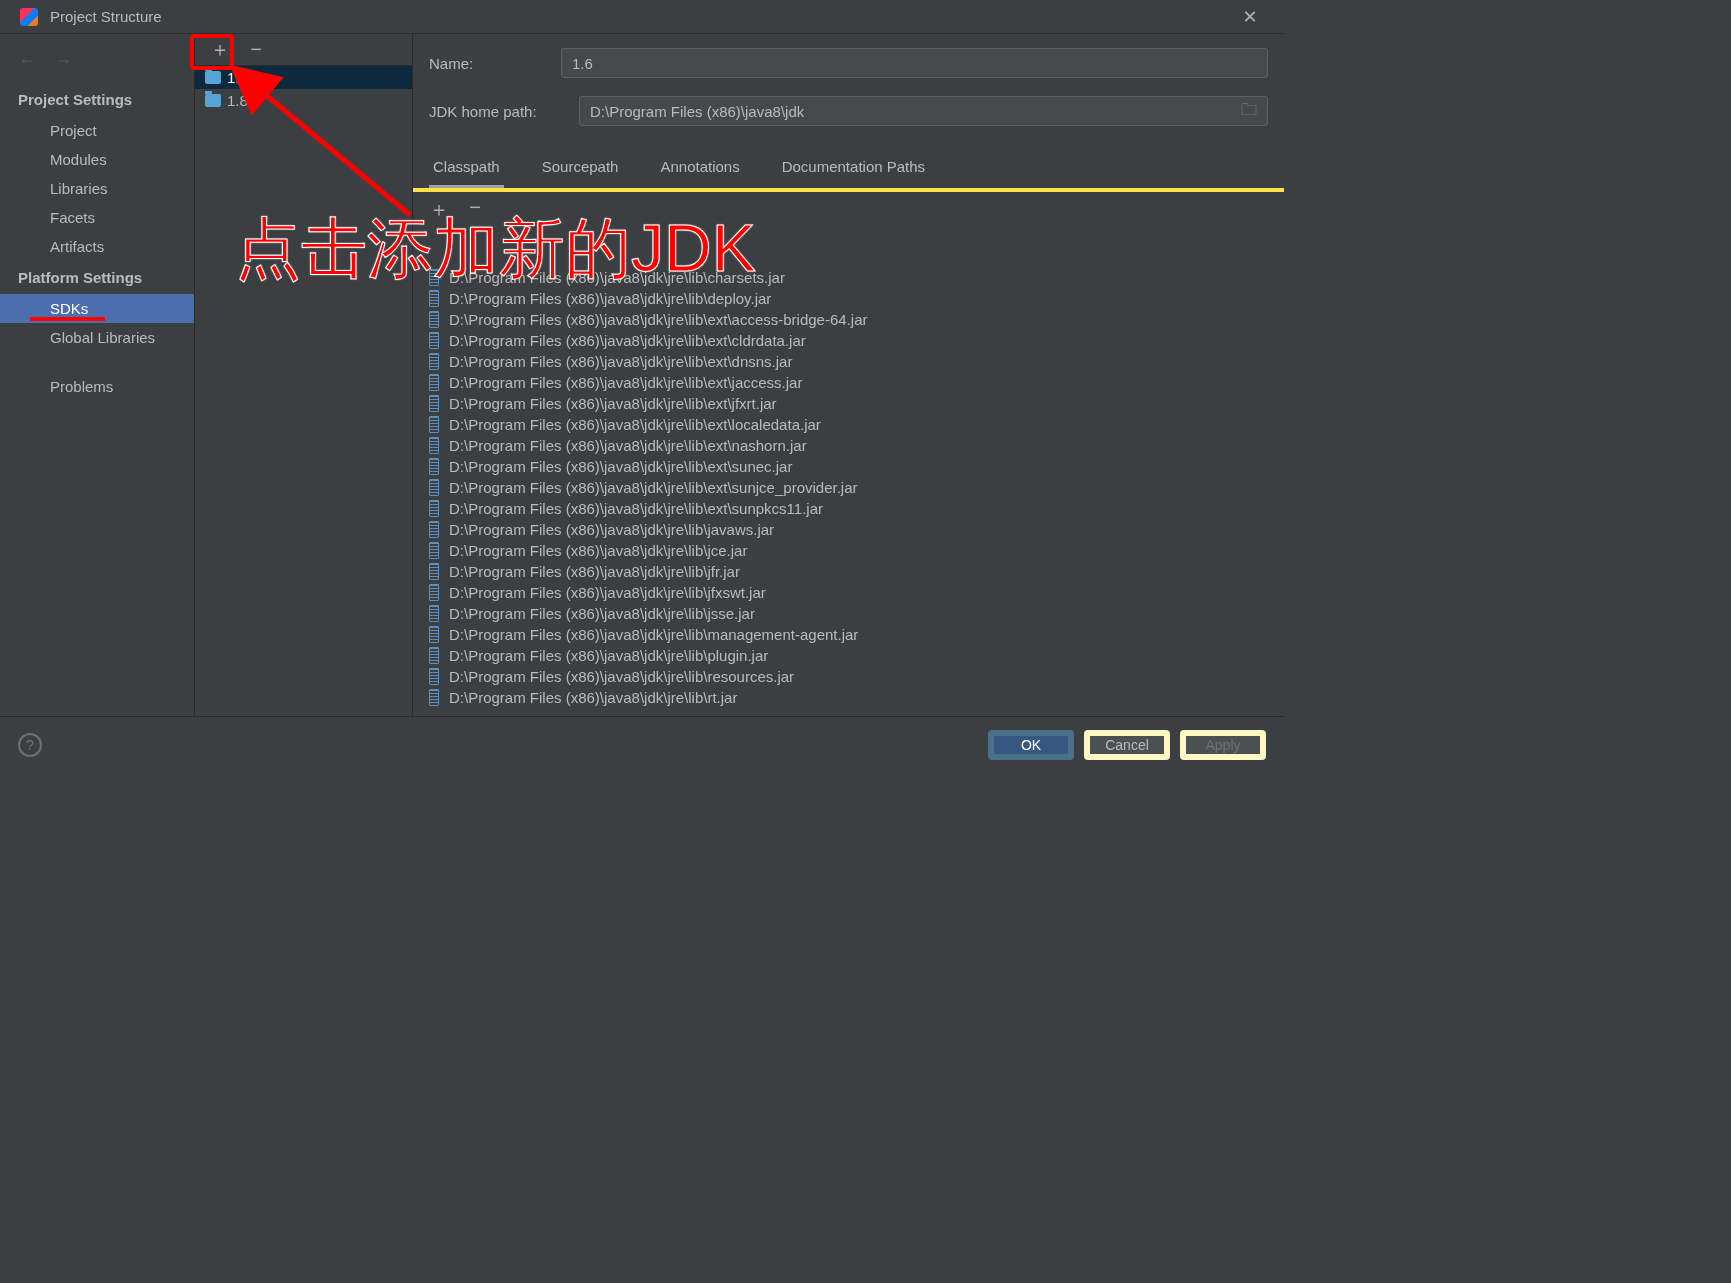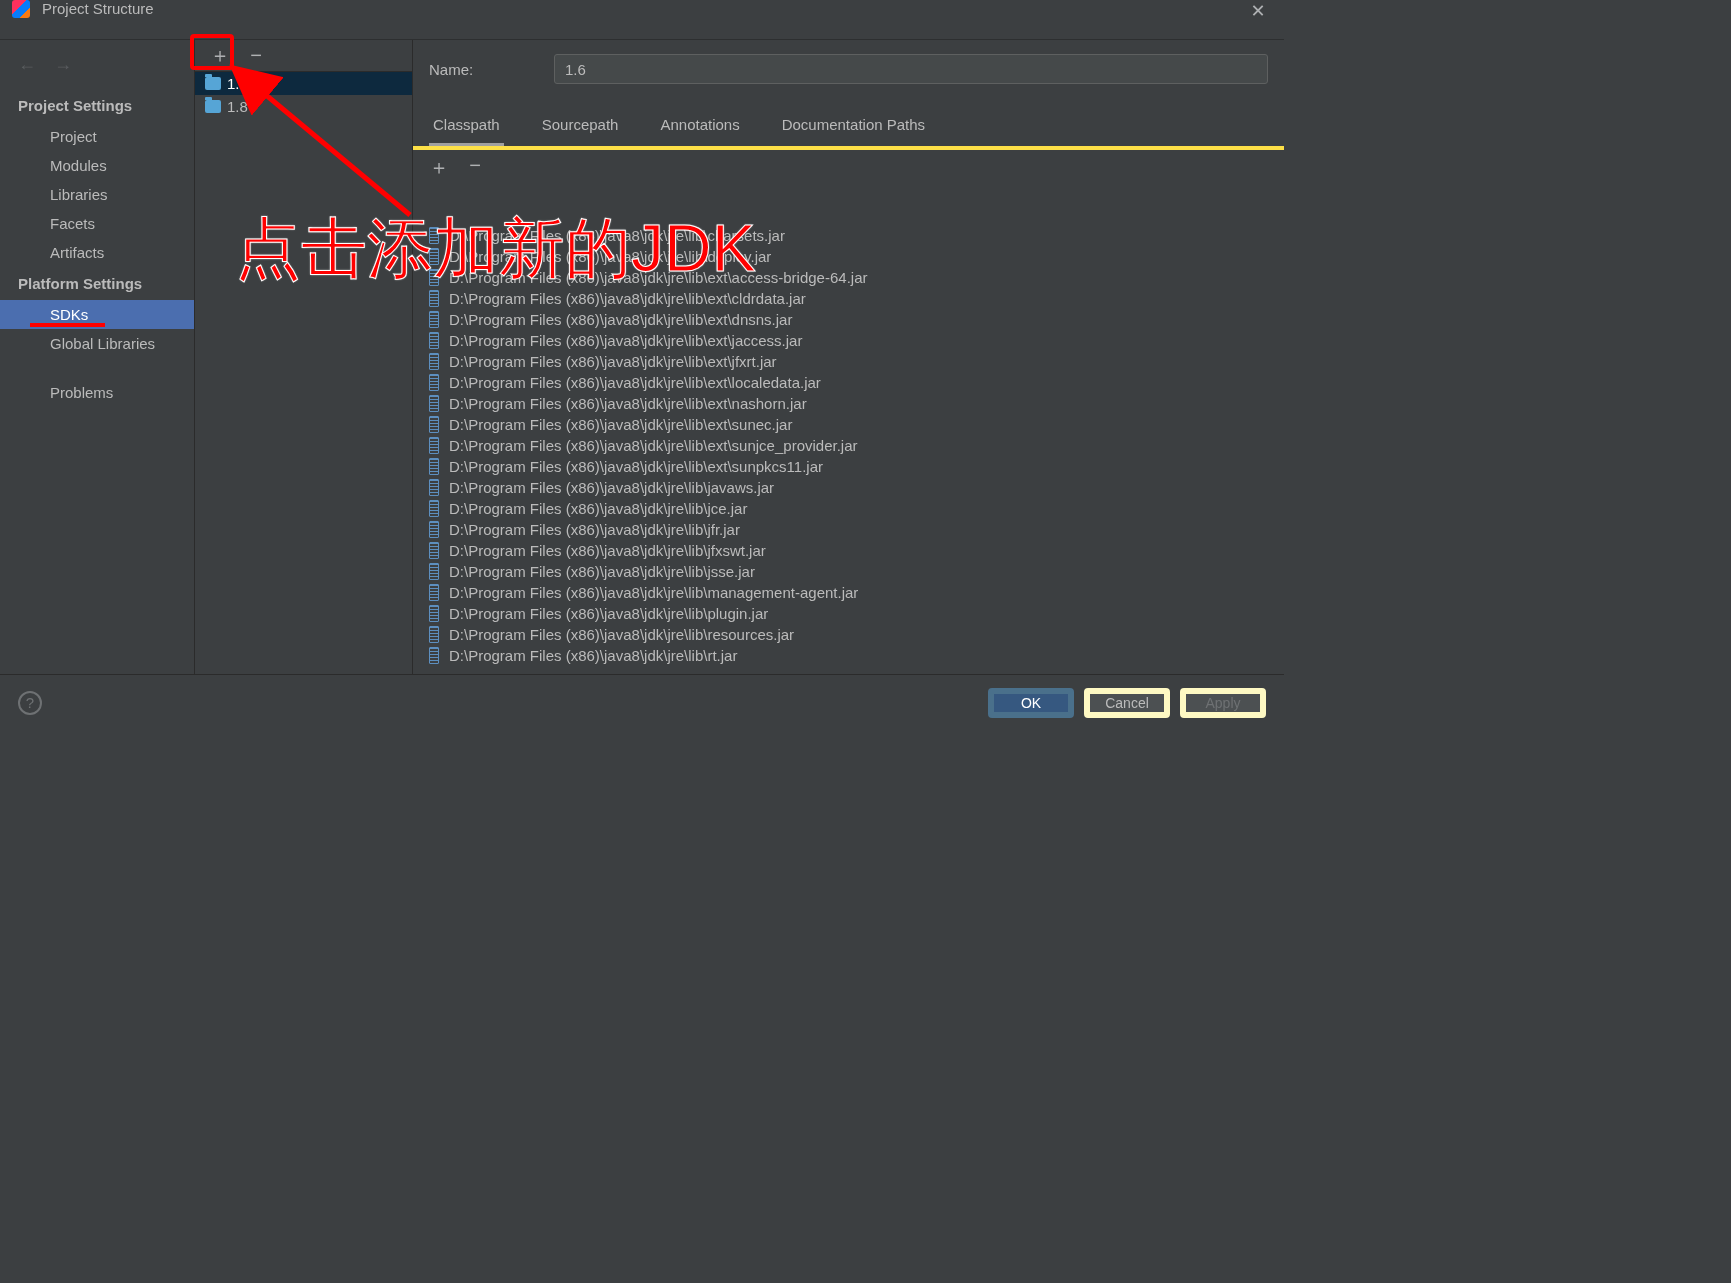--- a/index.html
+++ b/index.html
@@ -8,25 +8,26 @@
   background: #3c3f41;
   color: #bbbbbb;
   width: 1731px;
   height: 1283px;
   overflow: hidden;
   position: relative;
 }
 
 body { width: 1284px; height: 953px; }
 .titlebar {
-  height: 40px;
+  height: 34px;
   background: #3c3f41;
   border-bottom: 1px solid #2d2f30;
   display: flex;
-  padding: 0 12px;
+  align-items: center;
+  padding: 0 20px;
 }
 .app-icon {
   width: 18px; height: 18px;
   background: linear-gradient(135deg,#fe315d 0%,#fe315d 40%,#087cfa 40%,#087cfa 70%,#f97a12 70%);
   border-radius: 3px;
   margin-right: 12px;
 }
 .titlebar-title { font-size: 15px; color: #bbbbbb; }
 .titlebar-close { margin-left: auto; width: 28px; text-align: center; color: #aeb0b2; font-size: 18px; cursor: pointer; }
 .body {
@@ -130,21 +131,21 @@
   background: #3c3f41;
   display: flex;
   flex-direction: column;
   min-width: 0;
 }
 .form-area { padding: 14px 16px 0 16px; }
 .form-row {
   display: flex;
   align-items: center;
   margin-bottom: 18px;
-  gap: 15px;
+  gap: 22px;
 }
 .form-label { width: 110px; font-size: 15px; color: #bbbbbb; }
 .form-input {
   flex: 1;
   background: #45494a;
   border: 1px solid #5e6060;
   height: 30px;
   color: #bbbbbb;
   font-size: 15px;
   padding: 0 10px;
@@ -299,20 +300,27 @@
   </div>
 
   <div class="detail">
     <div class="form-area">
       <div class="form-row">
         <div class="form-label">Name:</div>
         <div class="form-input">
           <span>1.6</span>
         </div>
       </div>
+      <div class="form-row">
+        <div class="form-label" style="width:128px">JDK home path:</div>
+        <div class="form-input">
+          <span>D:\Program Files (x86)\java8\jdk</span>
+          <span class="browse">🗀</span>
+        </div>
+      </div>
     </div>
     <div class="tabs">
       <div class="tab active">Classpath</div>
       <div class="tab">Sourcepath</div>
       <div class="tab">Annotations</div>
       <div class="tab">Documentation Paths</div>
     </div>
     <div class="cp-toolbar">
       <span>＋</span>
       <span>−</span>

